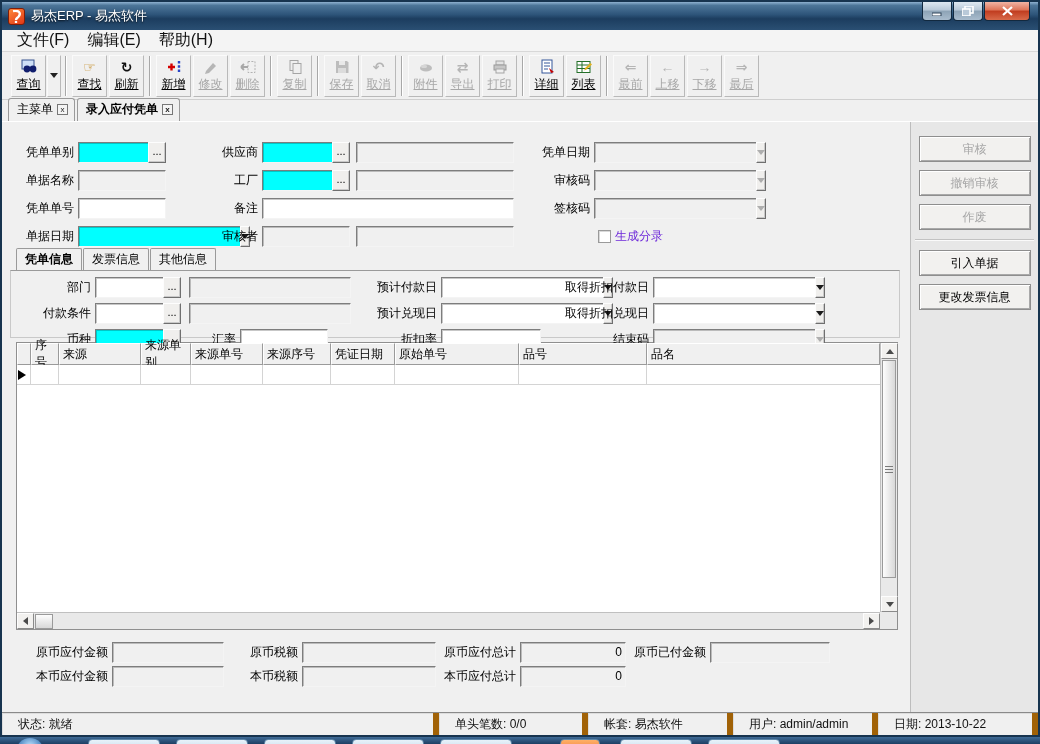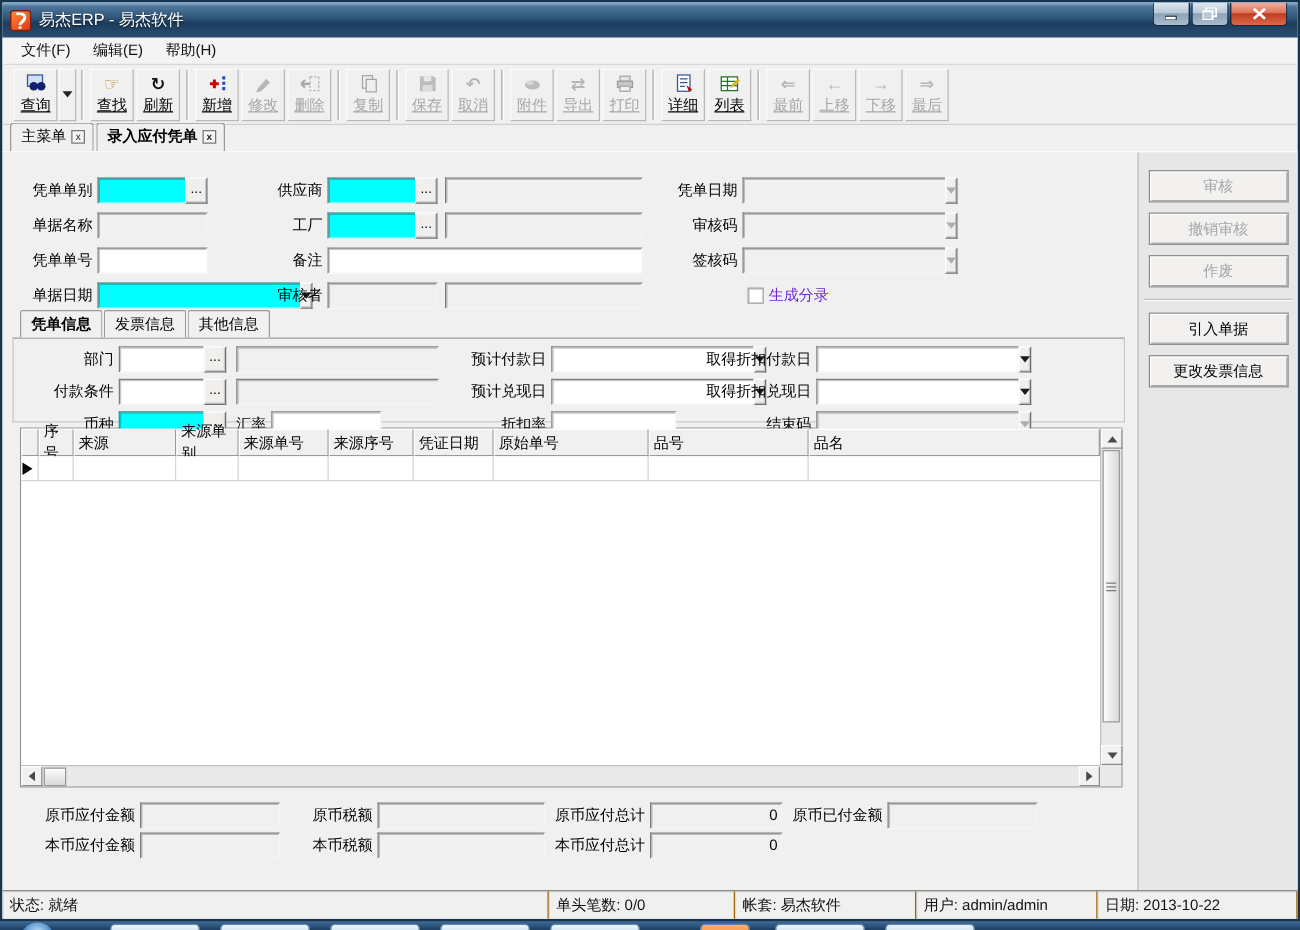--- a/index.html
+++ b/index.html
@@ -16,21 +16,21 @@
   .app-logo svg { display:block; }
   .title-text { color:#fff; font-size:13px; text-shadow:0 1px 2px rgba(0,0,0,.8); }
   .win-ctrls { position:absolute; right:8px; top:0; display:flex; }
   .wbtn { width:30px; height:19px; border:1px solid #12293f; border-top:none; border-radius:0 0 4px 4px;
           background:linear-gradient(180deg,#dfe9f2 0%,#b9c9d8 45%,#8da3b6 50%,#a9bccd 100%);
           display:flex; align-items:center; justify-content:center; margin-left:1px; }
   .wbtn.close { width:46px; background:linear-gradient(180deg,#f0b4a4 0%,#dd7357 45%,#c03c1f 50%,#d86a4a 100%); }
 
   
   .menubar { height:22px; background:#f4f4f4; border-bottom:1px solid #d8d8d8; display:flex; align-items:center; padding-left:6px; }
-  .menu-item { font-size:12px; color:#111; padding:2px 9px; }
+  .menu-item { font-size:16px; color:#111; padding:2px 9px; }
 
   
   .toolbar { height:48px; background:#f0f0f0; border-bottom:1px solid #cfcfcf; display:flex; align-items:center; padding-left:8px; }
   .tbtn { width:35px; height:42px; display:flex; flex-direction:column; align-items:center; justify-content:center;
           border:1px solid; border-color:#fafafa #b9b9b9 #b9b9b9 #fafafa; background:#f0f0f0; margin:0 1px; }
   .tbtn .ticon { height:17px; display:flex; align-items:center; justify-content:center; font-size:14px; line-height:15px; }
   .tbtn .tlabel { font-size:12px; color:#000; text-decoration:underline; white-space:nowrap; }
   .tbtn.off .tlabel { color:#a7a7a7; }
   .tbtn.off .ticon { color:#b5b5b5; }
   .tdd { width:14px; height:42px; display:flex; align-items:center; justify-content:center;
@@ -74,21 +74,21 @@
   .fpair { display:flex; width:88px; }
   .fpair .tbx { flex:1; border-right:none; width:0; }
 
   
   .dtabs { height:20px; display:flex; padding-left:14px; align-items:flex-end; }
   .dtab { font-size:12px; padding:2px 8px 2px 8px; border:1px solid #9a9a9a; border-bottom:none;
           border-radius:2px 2px 0 0; margin-right:1px; background:#f0f0f0; }
   .dtab.active { font-weight:bold; }
   .tab-panel { margin:0 10px 0 8px; height:68px; border:1px solid #c9c9c9; border-top:1px solid #9a9a9a; padding-top:3px; }
   .drow { display:flex; align-items:center; height:26px; padding-left:6px; }
-  .dl1{width:74px;} .dextra{width:162px; margin-left:8px; display:flex; justify-content:flex-start; align-items:center;}
+  .dl1{width:74px;} .dextra{width:162px; margin-left:8px; display:flex; justify-content:center; align-items:center;}
   .dl2{width:86px;} .dc2{width:100px;} .dl3{width:108px;} .dc3{width:110px;}
   .dfp { display:flex; width:86px; } .dfp .tbx { flex:1; border-right:none; width:0; }
 
   
   .grid-wrap { margin:4px 12px 0 14px; height:288px; border:1px solid #8f8f8f; background:#fff;
                display:grid; grid-template-columns:1fr 17px; grid-template-rows:22px 1fr 17px; }
   .grid-header { grid-column:1; grid-row:1; display:flex; background:#f0f0f0; }
   .gh { border-right:1px solid #9a9a9a; border-bottom:1px solid #9a9a9a; border-top:1px solid #fff; border-left:1px solid #fff;
         font-size:12px; display:flex; align-items:center; padding-left:3px; color:#000; flex:none; }
   .grid-body { grid-column:1; grid-row:2; background:#fff; overflow:hidden; }
@@ -119,22 +119,22 @@
 
   
   .right-panel { position:absolute; right:0; top:0; bottom:0; width:128px; background:#e7e7e7; border-left:1px solid #bdbdbd; }
   .pbtn { display:block; width:112px; height:26px; margin:0 auto; font-size:12px; text-align:center; line-height:24px;
           background:#f2f1ef; border:1px solid #8e8e8e; box-shadow:inset 1px 1px 0 #fff, inset -1px -1px 0 #a9a9a9; }
   .pbtn.off { color:#a6a6a6; }
   .panel-sep { height:2px; border-top:1px solid #c2c2c2; border-bottom:1px solid #fafafa; margin:9px 4px; }
 
   
   .statusbar { height:23px; background:#f0f0f0; border-top:1px solid #8a8a8a; display:flex; }
-  .seg { border-right:1px solid #a16207; box-shadow:inset 1px 1px 0 rgba(0,0,0,.08); font-size:12px; color:#111;
-         display:flex; align-items:center; padding-left:6px; }
+  .seg { border-right:6px solid #a16207; box-shadow:inset 1px 1px 0 rgba(0,0,0,.08); font-size:12px; color:#111;
+         display:flex; align-items:center; padding-left:16px; }
   .s1{width:437px;} .s2{width:149px;} .s3{width:145px;} .s4{width:145px;} .s5{flex:1;}
 
   
   .taskbar { position:absolute; left:0; bottom:0; width:1040px; height:7px;
              background:linear-gradient(180deg,#3f6b97,#1d3f63); overflow:hidden; }
   .orb { position:absolute; left:16px; top:1px; width:28px; height:28px; border-radius:50%;
          background:radial-gradient(circle at 50% 30%,#bfe3ff,#2c6daf 60%,#123b66); }
   .tkb { position:absolute; top:2px; width:72px; height:26px; border-radius:4px;
          background:linear-gradient(180deg,#e8f2fa,#9fc0da); border:1px solid #5d86a8; }
   .tkb.orange { background:linear-gradient(180deg,#ffb066,#e04a18); }

